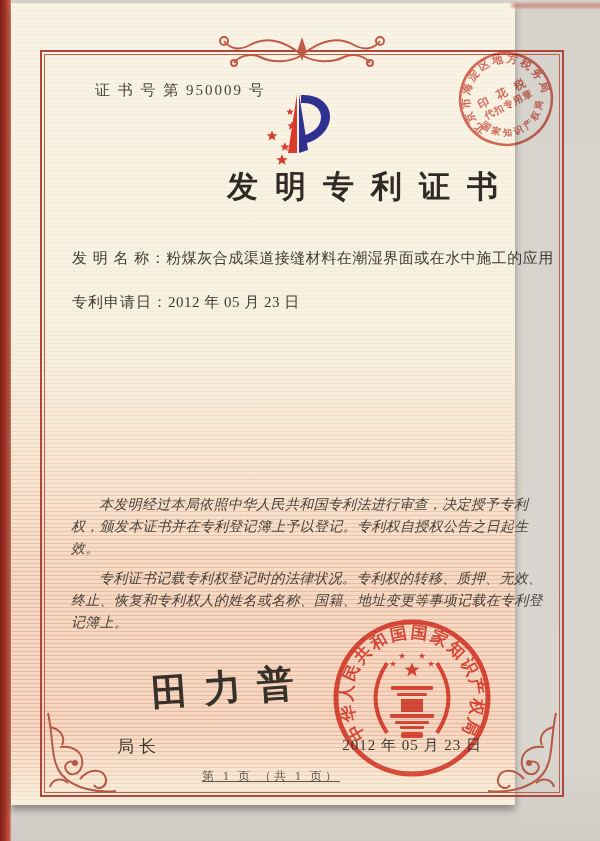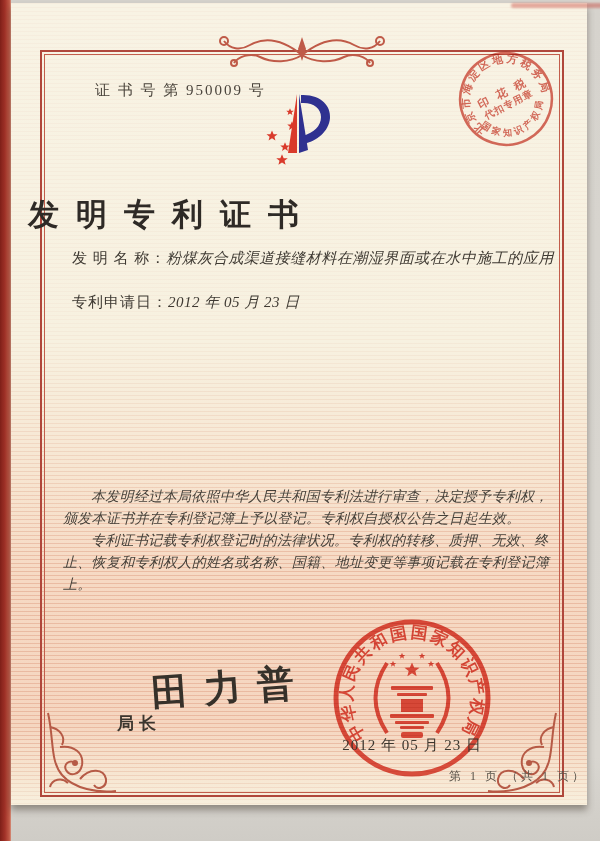--- a/index.html
+++ b/index.html
@@ -6,21 +6,21 @@
   .photo{
     position:relative;width:600px;height:841px;overflow:hidden;
     background:linear-gradient(to bottom,#d6d3cd 0%,#d9d6d0 90%,#cfccc6 100%);
     font-family:"Liberation Serif","DejaVu Serif",serif;
   }
   .book-edge{
     position:absolute;left:0;top:0;width:11px;height:100%;
     background:linear-gradient(to right,#7e1f18 0%,#a23228 45%,#c05a47 85%,#d8917d 100%);
   }
   .page{
-    position:absolute;left:11px;top:3px;width:576px;height:802px;
+    position:absolute;left:11px;top:3px;width:504px;height:802px;
     background:linear-gradient(to bottom,
       #f8f3e4 0%,#f7f1e0 42%,#f7e6d2 58%,#f6d9c3 72%,#f5d6c0 90%,#f7e8d4 97%,#f8f0de 100%);
     box-shadow:0 5px 7px rgba(60,50,40,.45);
   }
   .guilloche{
     position:absolute;inset:0;pointer-events:none;
     background:repeating-linear-gradient(to bottom,
       rgba(205,110,80,.28) 0 1px, rgba(205,110,80,0) 1px 4px);
     -webkit-mask-image:linear-gradient(to bottom,rgba(0,0,0,.14) 0%,rgba(0,0,0,.14) 40%,
       rgba(0,0,0,.5) 55%,#000 70%,#000 93%,rgba(0,0,0,.2) 100%);
@@ -36,51 +36,51 @@
   }
   .ornament-top{position:absolute;left:201px;top:26px;width:180px;height:44px;}
   .flourish{position:absolute;width:78px;height:88px;}
   .flourish.bl{left:31px;top:706px;}
   .flourish.br{left:473px;top:706px;transform:scaleX(-1);}
   .cert-no{
     position:absolute;left:84px;top:78px;font-size:15px;letter-spacing:2px;color:#4a443c;
   }
   .logo{position:absolute;left:252px;top:88px;width:72px;height:74px;}
   .title{
-    position:absolute;left:0;right:0;top:163px;text-align:left;
-    font-size:31px;font-weight:700;color:#2e2a26;letter-spacing:17px;text-indent:17px;margin-top:28px;
+    position:absolute;left:0;right:0;top:163px;text-align:right;
+    font-size:31px;font-weight:700;color:#2e2a26;letter-spacing:17px;text-indent:17px;
   }
   .fields{position:absolute;left:61px;top:246px;right:40px;}
   .field-row{height:43.5px;font-size:15px;color:#3f3a33;white-space:nowrap;}
   .flabel{letter-spacing:1px;text-align:right;}
-  .fvalue{letter-spacing:.5px;font-style:italic;}
+  .fvalue{letter-spacing:.5px;}
   .body-text{
     position:absolute;left:52px;top:483px;width:492px;
     font-size:14px;line-height:22px;color:#46413a;font-style:italic;
   }
-  .body-text p{margin:0;text-indent:2em;letter-spacing:.3px;}
+  .body-text p{margin:8px;text-indent:2em;letter-spacing:.3px;}
   .signer{
-    position:absolute;left:106px;top:709px;font-size:17px;letter-spacing:5px;color:#3b362f;font-weight:bold;
+    position:absolute;left:106px;top:732px;font-size:17px;letter-spacing:5px;color:#3b362f;
   }
   .signature{
     position:absolute;left:140px;top:660px;font-size:37px;font-weight:600;
     letter-spacing:16px;color:#36312a;transform:rotate(-4deg);
     font-family:"DejaVu Sans","Liberation Sans",sans-serif;
   }
   .seal{
     position:absolute;left:316px;top:610px;width:170px;height:170px;
     mix-blend-mode:multiply;opacity:.92;
   }
   .seal-date{
     position:absolute;left:316px;top:733px;width:170px;text-align:center;
     font-size:15px;color:#3c362e;letter-spacing:1px;
   }
   .footer-page{
-    position:absolute;left:16px;right:0;top:765px;text-align:right;
-    font-size:12px;color:#59534a;letter-spacing:3px;
+    position:absolute;left:16px;right:0;top:765px;text-align:center;
+    font-size:12px;color:#59534a;letter-spacing:3px;text-decoration:underline;
   }
   .tax-stamp{
     position:absolute;left:439px;top:40px;width:112px;height:112px;
     mix-blend-mode:multiply;opacity:.8;
   }
   .edge-smudge{
     position:absolute;left:500px;top:0;width:92px;height:5px;border-radius:3px;
     background:rgba(198,58,48,.4);filter:blur(1px);
   }
   svg text{font-family:"Liberation Serif","DejaVu Serif",serif;}

